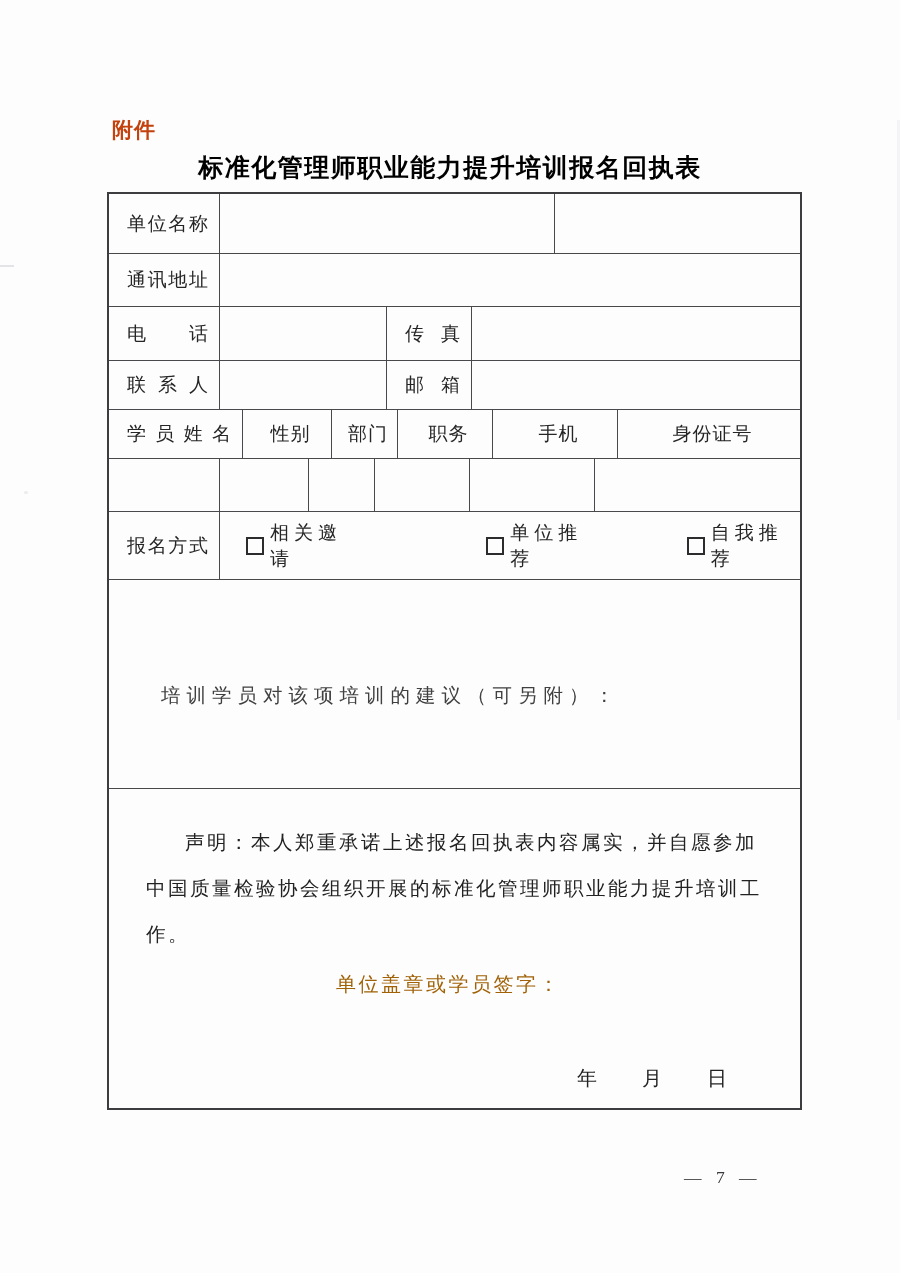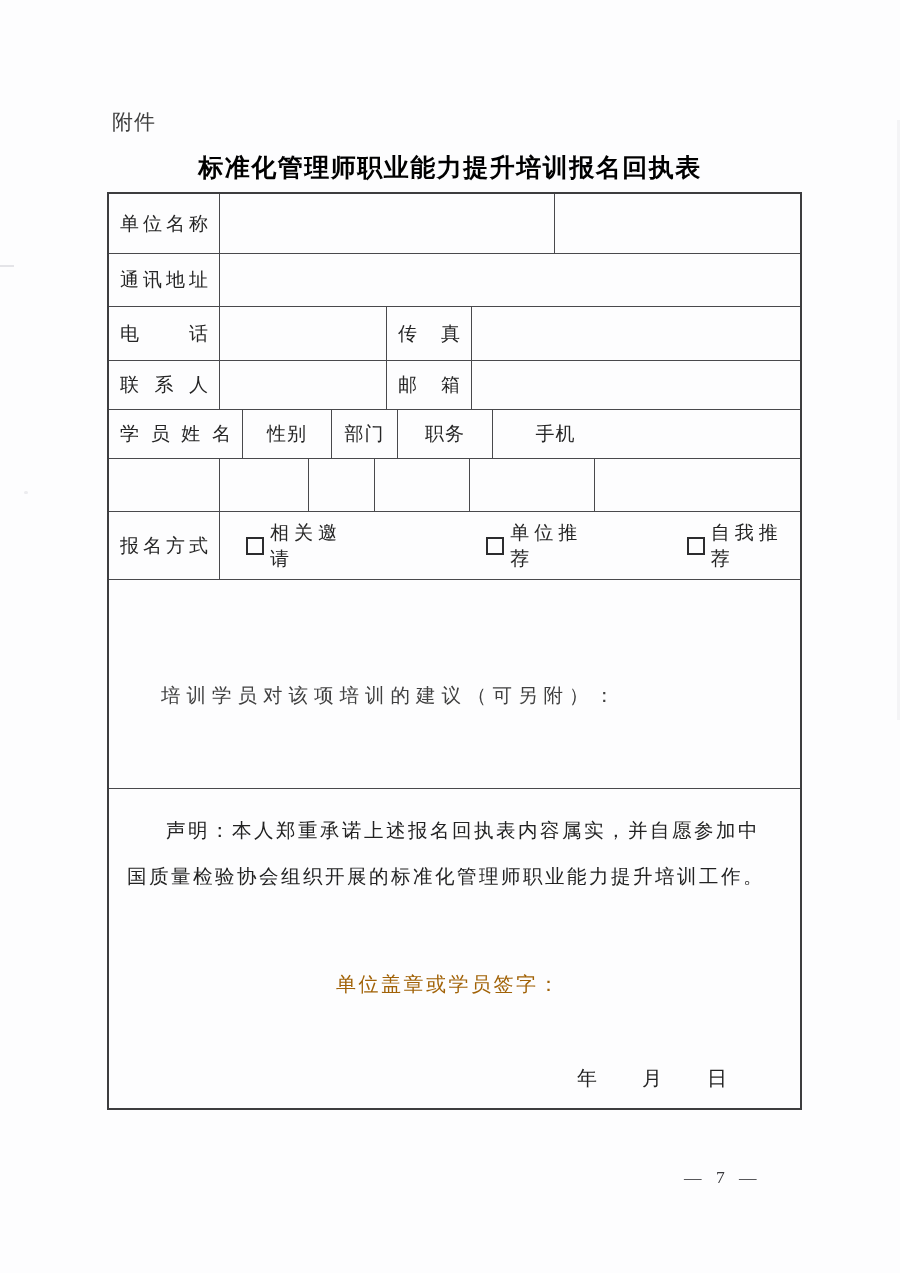--- a/index.html
+++ b/index.html
@@ -5,56 +5,56 @@
   html,body{margin:0;padding:0;}
   body{
     width:900px;height:1273px;position:relative;
     background:#fdfdfe;
     font-family:"Liberation Serif","DejaVu Serif",serif;
     color:#212121;
     overflow:hidden;
   }
   .page{position:absolute;inset:0;}
   .attachment{
-    position:absolute;left:112px;top:108px;
-    font-size:21px;font-weight:normal;letter-spacing:1px;color:#404040;
+    position:absolute;left:112px;top:116px;
+    font-size:21px;font-weight:bold;letter-spacing:1px;color:#c2410c;
   }
   .title{
     position:absolute;left:0;top:151px;width:100%;margin:0;
     text-align:center;font-size:25px;font-weight:800;letter-spacing:1.5px;color:#000000;
   }
   .tbl{
     position:absolute;left:107px;top:192px;width:695px;height:918px;
     border:2px solid #3d3d3f;box-sizing:border-box;
     display:flex;flex-direction:column;
     background:#fdfdfe;
   }
   .row{display:flex;border-bottom:1px solid #49494c;flex:0 0 auto;box-sizing:border-box;}
   .row:last-child{border-bottom:none;flex:1 1 auto;}
   .cell{
     border-right:1px solid #49494c;box-sizing:border-box;
     display:flex;align-items:center;flex:0 0 auto;
-    font-size:19px;color:#252525;
+    font-size:19px;color:#252525;padding-left:7px;
   }
   .cell:last-child{border-right:none;}
   .grow{flex:1 1 auto;}
   .lbl span{display:block;width:100%;padding:0 11px;box-sizing:border-box;
     text-align:justify;text-align-last:justify;}
   .ctr{justify-content:center;letter-spacing:1px;}
   .opts{display:flex;align-items:center;padding-left:26px;gap:32px;}
   .opt{display:inline-flex;align-items:center;letter-spacing:5px;font-size:19px;}
   .cb{
     display:inline-block;width:14px;height:14px;margin-right:6px;
     border:2px solid #2c2c2e;background:transparent;flex:0 0 auto;
   }
   .suggest-cell{align-items:center;padding:22px 10px 0 52px;
     font-size:19.5px;letter-spacing:6px;color:#404040;}
   .decl-cell{position:relative;display:block;}
   .decl{
-    margin:4px;padding:15px 16px 0 14px;text-indent:2em;
+    margin:16px;padding:15px 16px 0 14px;text-indent:2em;
     font-size:19.5px;line-height:46px;letter-spacing:2.5px;color:#222;
   }
   .sig{position:absolute;left:227px;top:182px;font-size:20px;letter-spacing:2.5px;color:#a16207;}
   .date{position:absolute;left:468px;top:276px;display:flex;gap:45px;font-size:20px;color:#222;}
   .pagenum{
     position:absolute;left:684px;top:1167px;
     font-size:17.5px;letter-spacing:2px;color:#38383c;word-spacing:6px;
   }
   
   .art1{position:absolute;left:0;top:265px;width:14px;height:2px;background:#e4e4e8;}
@@ -110,20 +110,21 @@
     </div>
 
     <div class="row" style="height:49px">
       <div class="cell lbl" style="width:134px">
           <span>学员姓名</span>
         </div>
       <div class="cell ctr" style="width:89px">性别</div>
       <div class="cell ctr" style="width:66px">部门</div>
       <div class="cell ctr" style="width:95px">职务</div>
       <div class="cell ctr" style="width:125px">手机</div>
+      <div class="cell ctr grow">身份证号</div>
     </div>
 
     <div class="row" style="height:53px">
       <div class="cell" style="width:111px"></div>
       <div class="cell" style="width:89px"></div>
       <div class="cell" style="width:66px"></div>
       <div class="cell" style="width:95px"></div>
       <div class="cell" style="width:125px"></div>
       <div class="cell grow"></div>
     </div>

